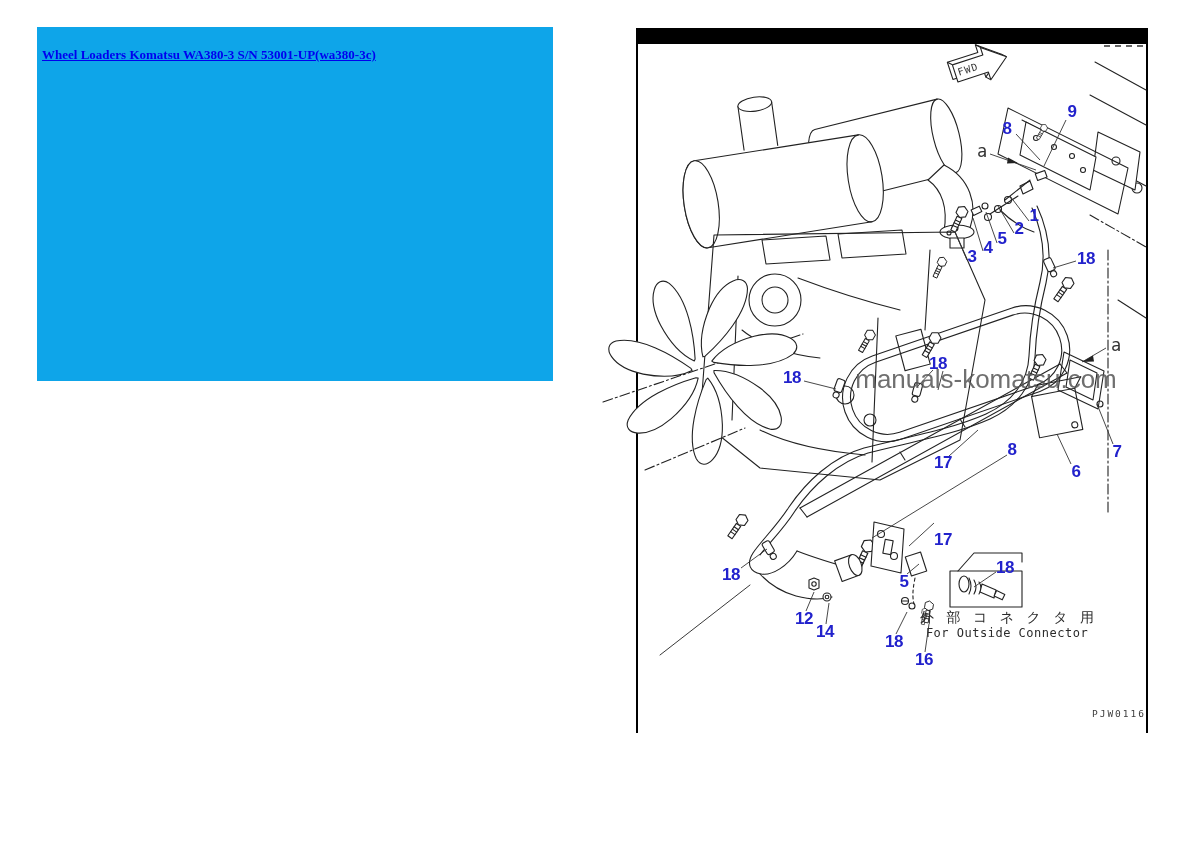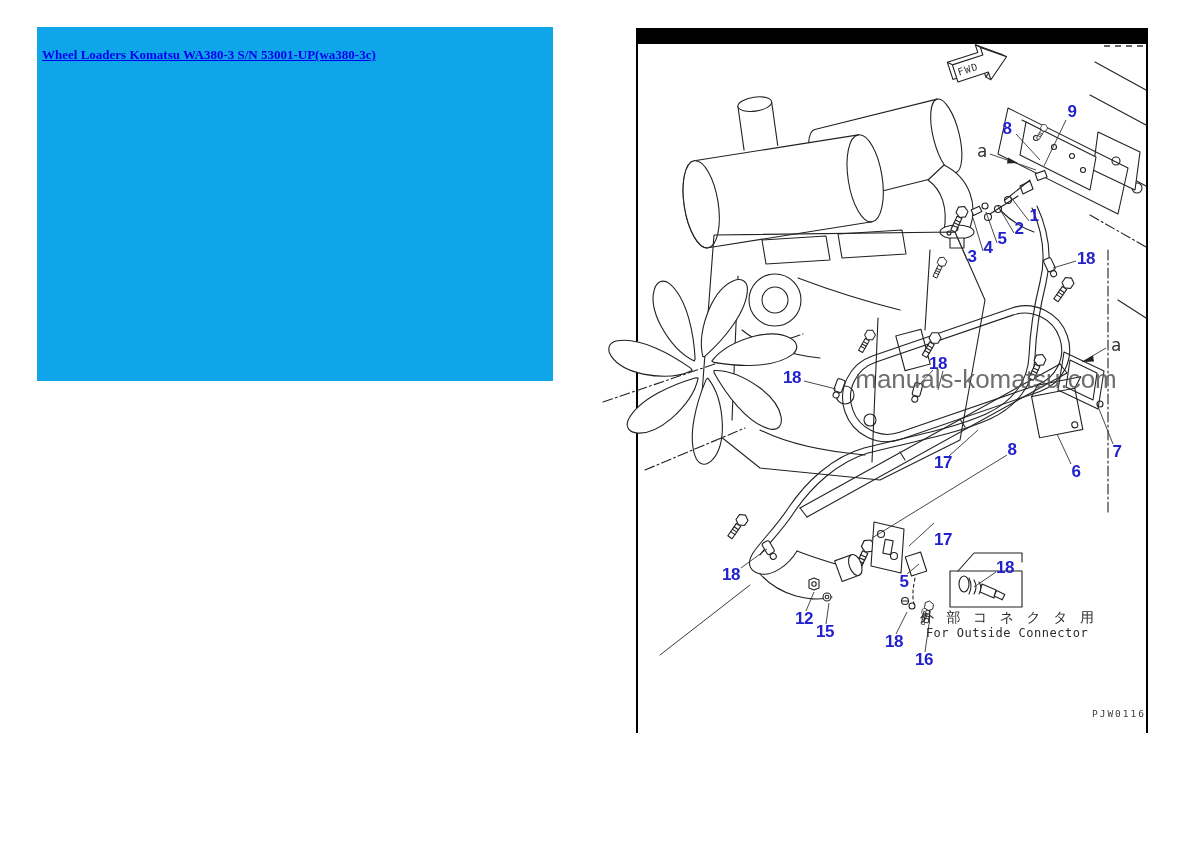--- a/index.html
+++ b/index.html
@@ -269,17 +269,17 @@
     <div class="part-label" style="left: 792px; top: 377px;">18</div>
     <div class="part-label" style="left: 938px; top: 363px;">18</div>
     <div class="part-label" style="left: 943px; top: 462px;">17</div>
     <div class="part-label" style="left: 1012px; top: 449px;">8</div>
     <div class="part-label" style="left: 1076px; top: 471px;">6</div>
     <div class="part-label" style="left: 1117px; top: 451px;">7</div>
     <div class="part-label" style="left: 943px; top: 539px;">17</div>
     <div class="part-label" style="left: 731px; top: 574px;">18</div>
     <div class="part-label" style="left: 904px; top: 581px;">5</div>
     <div class="part-label" style="left: 804px; top: 618px;">12</div>
-    <div class="part-label" style="left: 825px; top: 631px;">15</div>
+    <div class="part-label" style="left: 825px; top: 631px;">14</div>
     <div class="part-label" style="left: 894px; top: 641px;">18</div>
     <div class="part-label" style="left: 924px; top: 659px;">16</div>
     <div class="part-label" style="left: 1005px; top: 567px;">18</div>
   </div>
 
 </body></html>

